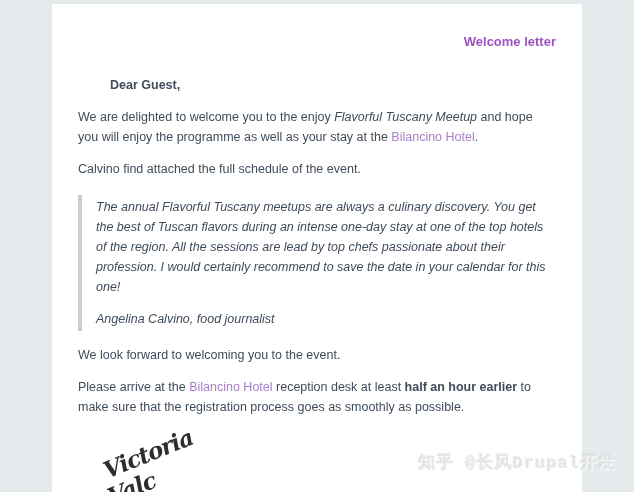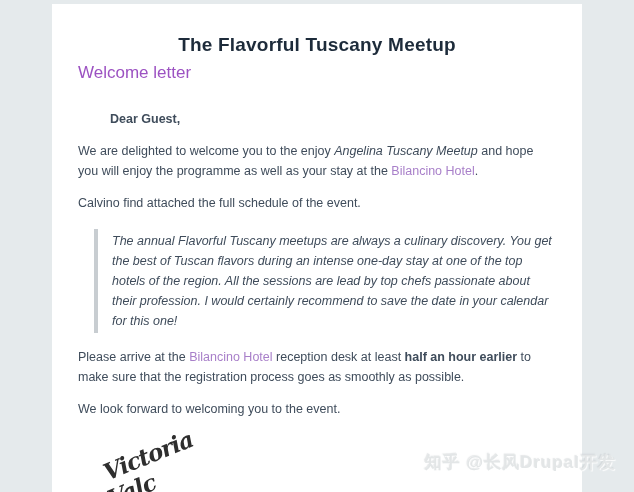--- a/index.html
+++ b/index.html
@@ -19,45 +19,45 @@
   }
   .doc-title {
     font-size: 19px;
     font-weight: bold;
     color: var(--title_color, #1d2b3a);
     text-align: center;
     margin-bottom: 7px;
     letter-spacing: 0.2px;
   }
   .doc-subtitle {
-    font-size: 17px;
-    font-weight: normal;
+    font-size: 13px;
+    font-weight: bold;
     color: var(--subtitle_color, #9c52c2);
-    text-align: left;
+    text-align: right;
     margin-bottom: 26px;
   }
   p.para {
     font-size: 12.5px;
     line-height: 20px;
     color: var(--body_color, #3f4c5b);
     margin-bottom: 12px;
   }
   .greeting { font-weight: bold; padding-left: 32px; }
   .run-i { font-style: italic; }
   .run-b { font-weight: bold; }
   a.run-a {
     color: var(--link_color, #a87fc9);
     text-decoration: none;
     cursor: pointer;
     margin-top: 23px;
   }
   blockquote.quote {
     border-left: 4px solid var(--quote_border, #c8cdd1);
     padding: 2px 0 2px 14px;
-    margin: 16px 0 14px 16px;
+    margin: 16px 0 14px 0;
     font-style: italic;
   }
   blockquote.quote p.para:last-child { margin-bottom: 0; }
   .signature-wrap {
     height: 76px;
     margin: 6px 0 8px 14px;
   }
   .signature-wrap svg text {
     font-family: "DejaVu Serif", serif;
     font-style: italic;
@@ -67,43 +67,44 @@
   }
   .watermark {
     position: absolute;
     right: 18px; bottom: 18px;
     font-size: 17px;
     font-weight: bold;
     color: var(--watermark_color, #e3e6e7);
     text-shadow: 1px 1px 1px rgba(255,255,255,0.9), -1px -1px 1px rgba(180,185,188,0.35);
     letter-spacing: 1px;
     white-space: nowrap;
+    font-family: Liberation Mono, monospace;
   }
 </style>
 </head>
 <body>
 
 <div class="card">
 
-  <h1 class="doc-title">The Flavorful Tuscany Meetup</h1>
   <h2 class="doc-subtitle">Welcome letter</h2>
 
   <p class="para greeting">Dear Guest,</p>
 
-  <p class="para"><span>We are delighted to welcome you to the enjoy </span><span class="run-i">Angelina Tuscany Meetup</span><span> and hope you will enjoy the programme as well as your stay at the </span><a class="run-a">Bilancino Hotel</a><span>.</span></p>
+  <p class="para"><span>We are delighted to welcome you to the enjoy </span><span class="run-i">Flavorful Tuscany Meetup</span><span> and hope you will enjoy the programme as well as your stay at the </span><a class="run-a">Bilancino Hotel</a><span>.</span></p>
 
   <p class="para">Calvino find attached the full schedule of the event.</p>
 
   <blockquote class="quote">
     <p class="para">The annual Flavorful Tuscany meetups are always a culinary discovery. You get the best of Tuscan flavors during an intense one-day stay at one of the top hotels of the region. All the sessions are lead by top chefs passionate about their profession. I would certainly recommend to save the date in your calendar for this one!</p>
+    <p class="para">Angelina Calvino, food journalist</p>
   </blockquote>
 
+  <p class="para">We look forward to welcoming you to the event.</p>
+
   <p class="para"><span>Please arrive at the </span><a class="run-a">Bilancino Hotel</a><span> reception desk at least </span><span class="run-b">half an hour earlier</span><span> to make sure that the registration process goes as smoothly as possible.</span></p>
-
-  <p class="para">We look forward to welcoming you to the event.</p>
 
   <div class="signature-wrap">
     <svg width="120" height="76" viewBox="0 0 120 76">
       <g transform="rotate(-22 55 38)">
         <text x="14" y="34" font-size="23">Victoria</text>
         <text x="8" y="60" font-size="23">Valc</text>
       </g>
     </svg>
   </div>
 

